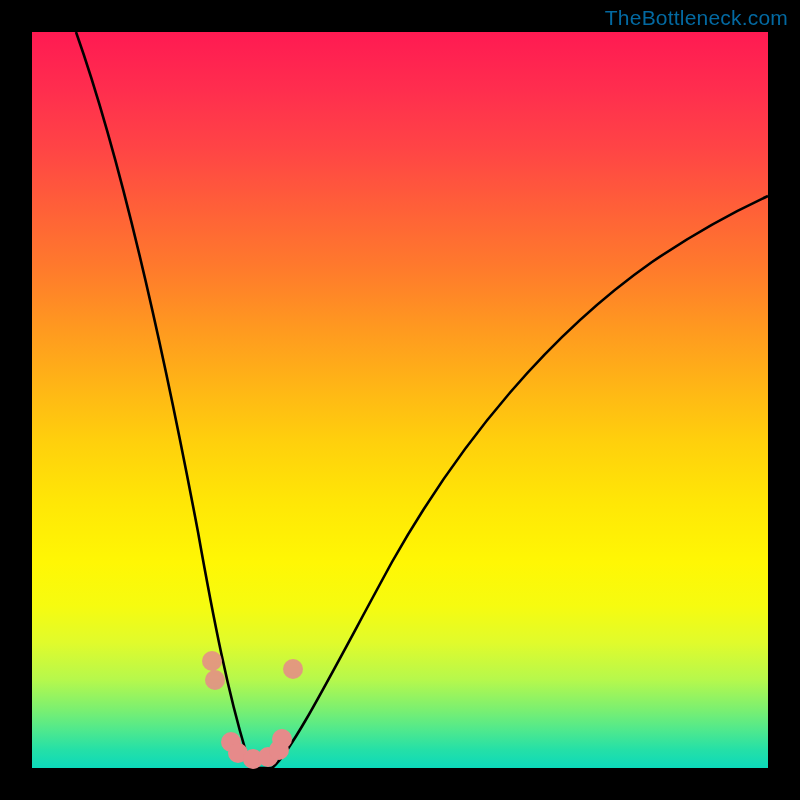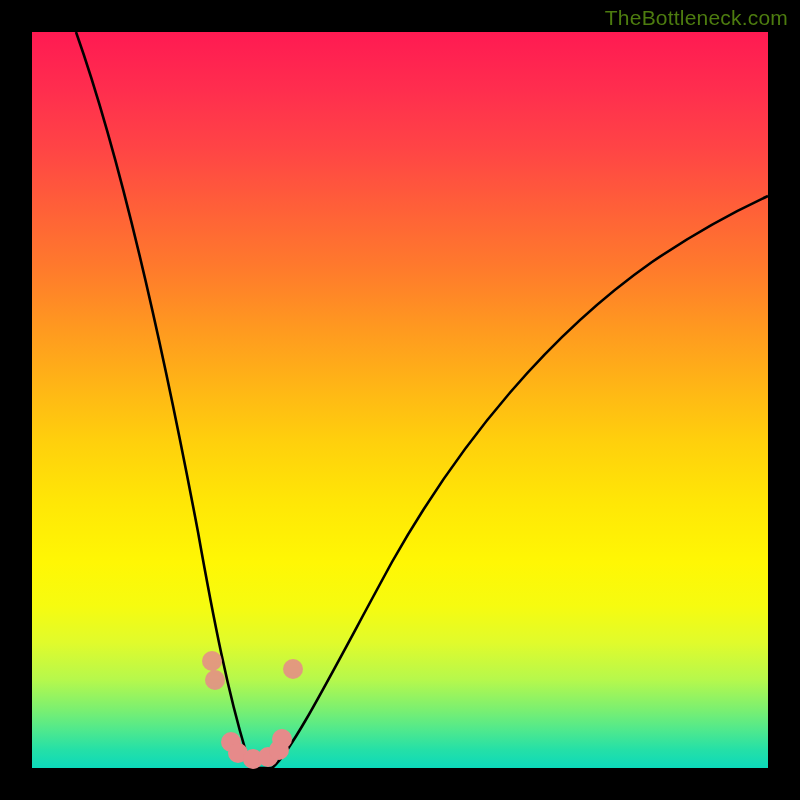--- a/index.html
+++ b/index.html
@@ -8,21 +8,21 @@
     height: 800px;
     background: #000;
     position: relative;
     overflow: hidden;
     font-family: Arial, Helvetica, sans-serif;
   }
   .watermark {
     position: absolute;
     top: 6px;
     right: 12px;
-    color: #4d7c0f;
+    color: #0369a1;
     font-size: 21px;
     font-weight: 500;
     z-index: 10;
     letter-spacing: 0.2px;
   }
   .plot-area {
     position: absolute;
     left: 32px;
     top: 32px;
     width: 736px;

